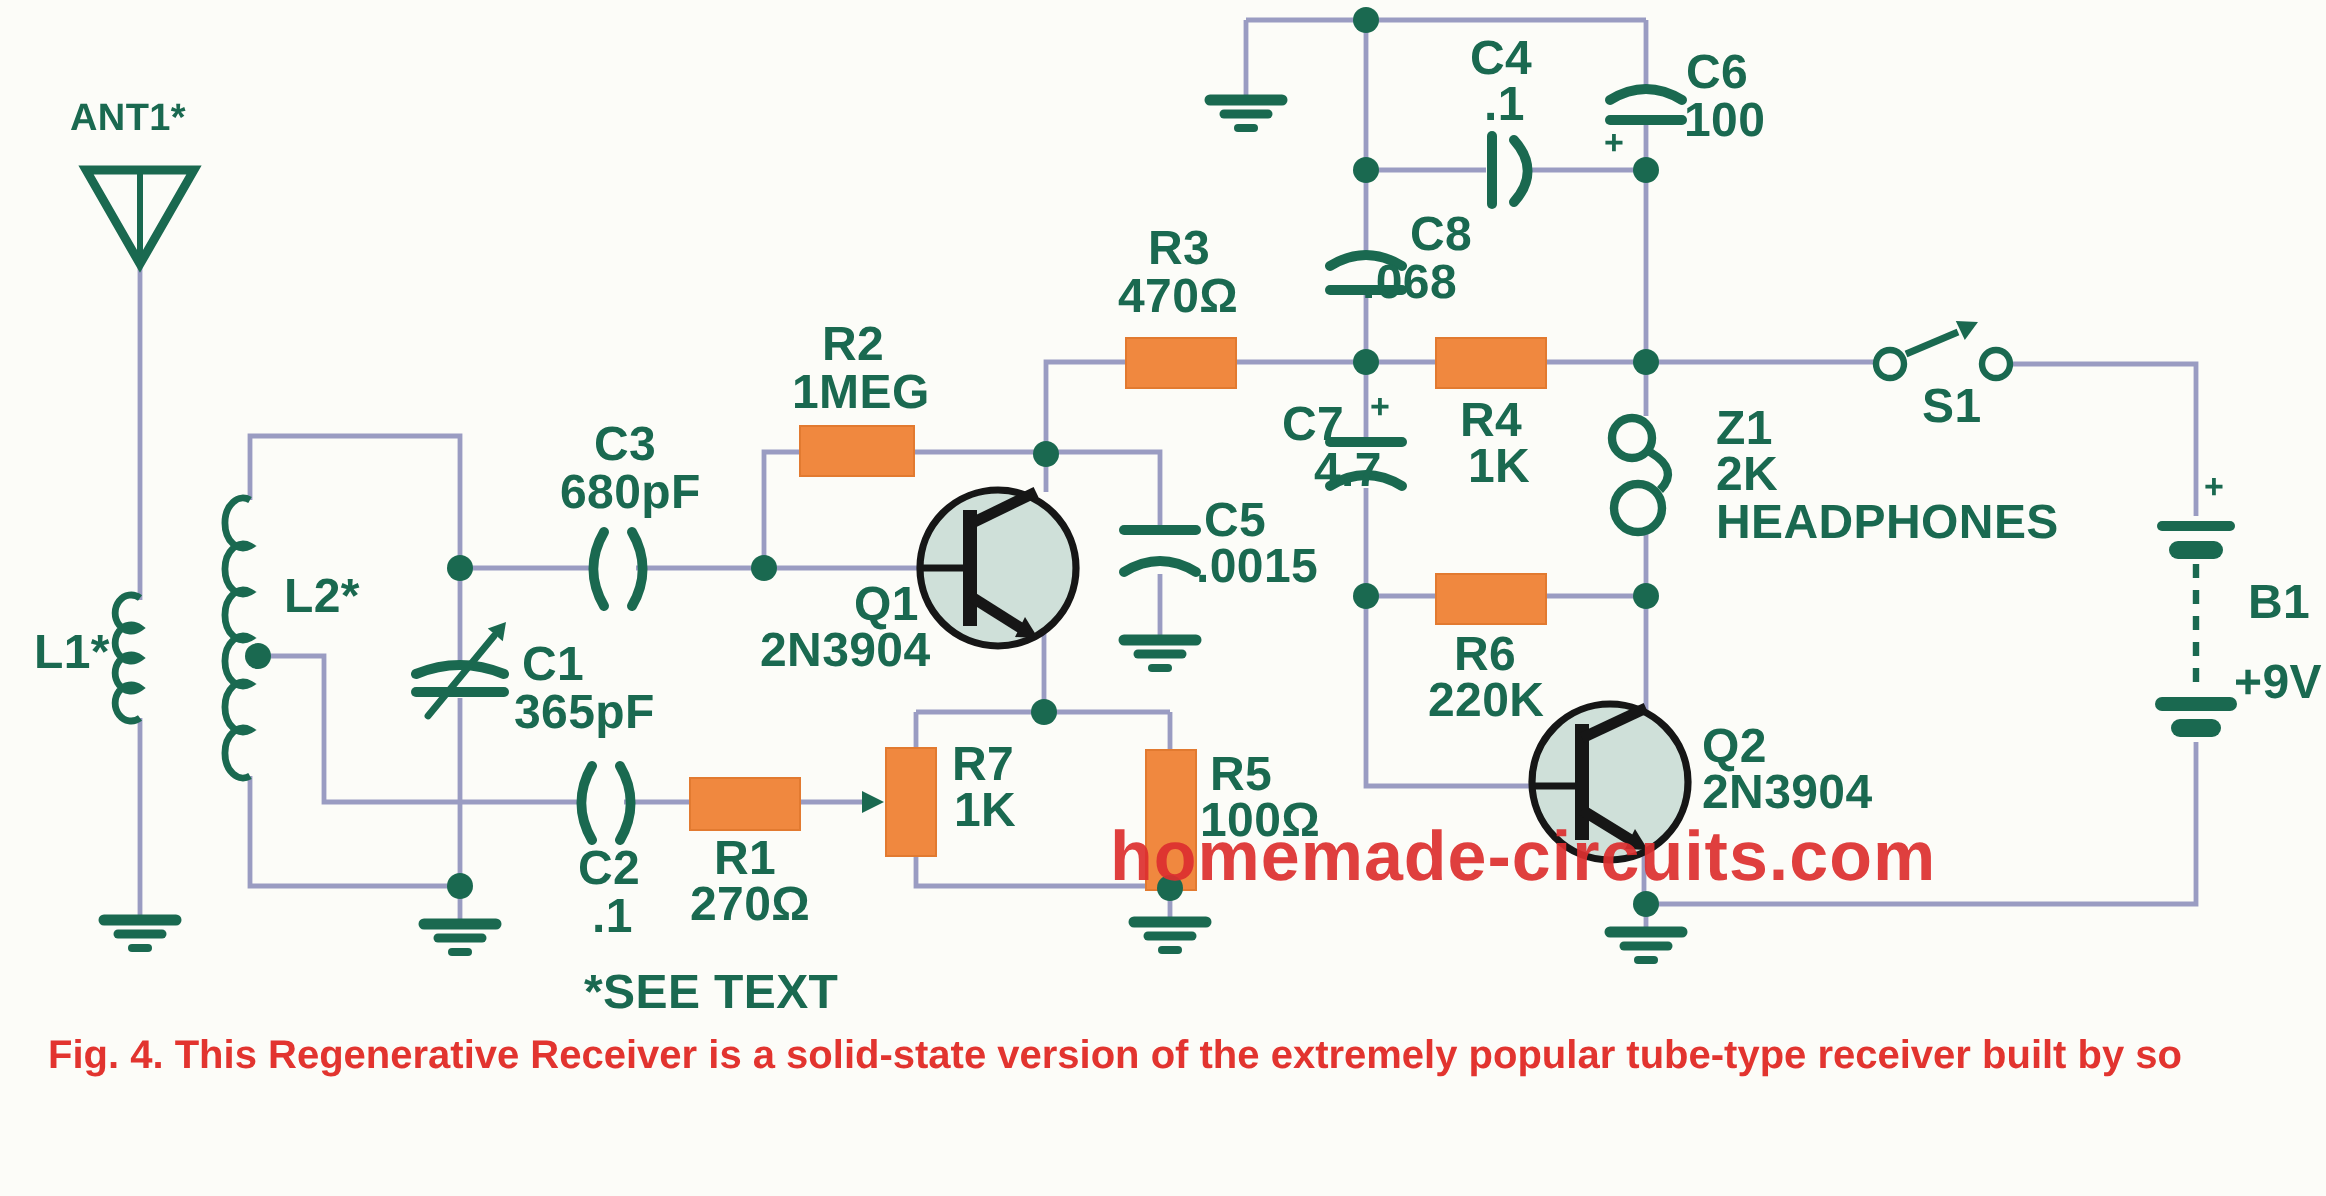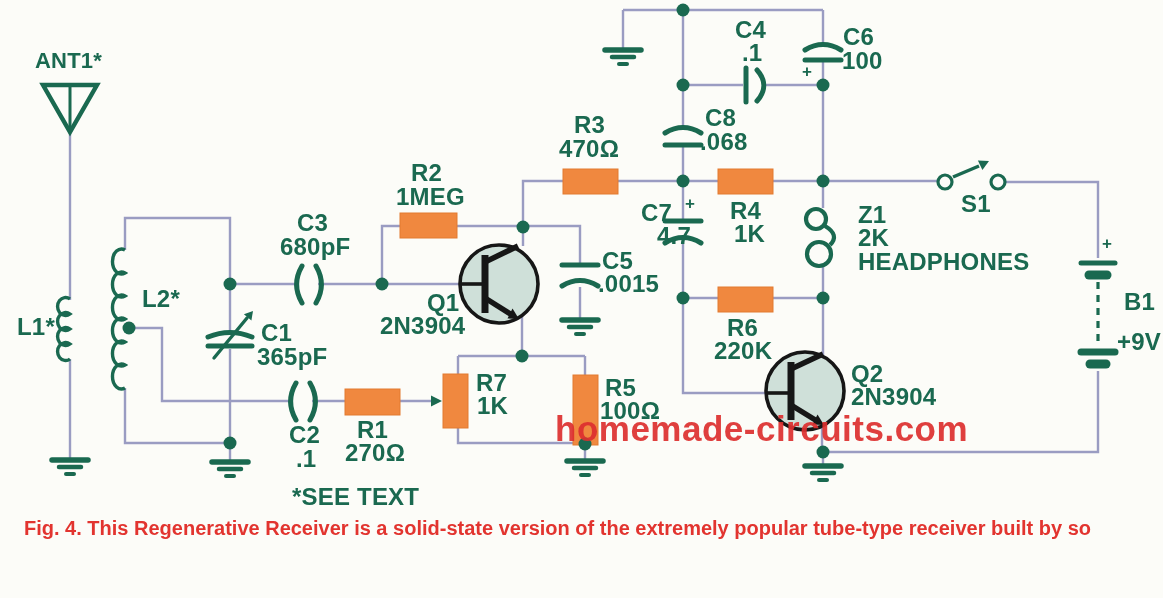--- a/index.html
+++ b/index.html
@@ -7,21 +7,21 @@
     position:relative;width:1163px;height:598px;overflow:hidden;
     background:#fcfcf8;
     font-family:"Liberation Sans","DejaVu Sans",sans-serif;
   }
   .stage svg{position:absolute;left:0;top:0;}
   .lbl{
     position:absolute;white-space:nowrap;
     font-weight:bold;font-size:24px;letter-spacing:.2px;
     color:#1a6950;line-height:1;
   }
-  .lbl.big{font-size:22px;}
+  .lbl.big{font-size:19px;}
   .lbl.plus{font-size:17px;}
   .watermark{
     position:absolute;left:555px;top:411px;
     font-weight:bold;font-size:35px;letter-spacing:.5px;
     color:#dd2f2f;opacity:.92;line-height:1;white-space:nowrap;
   }
   .caption{
     position:absolute;left:12px;top:516px;width:1155px;
     font-weight:bold;font-size:20px;line-height:24px;color:#e2342f;
   }
@@ -260,21 +260,21 @@
 <span class="lbl" style="left:602px;top:249px">C5</span>
 <span class="lbl" style="left:598px;top:272px">.0015</span>
 
 <span class="lbl" style="left:605px;top:376px">R5</span>
 <span class="lbl" style="left:600px;top:399px">100Ω</span>
 
 <span class="lbl" style="left:574px;top:113px">R3</span>
 <span class="lbl" style="left:559px;top:137px">470Ω</span>
 
 <span class="lbl" style="left:705px;top:106px">C8</span>
-<span class="lbl" style="left:700px;top:130px">.068</span>
+<span class="lbl" style="left:681px;top:130px">.068</span>
 
 <span class="lbl" style="left:641px;top:201px">C7</span>
 <span class="lbl" style="left:657px;top:224px">4.7</span>
 <span class="lbl plus" style="left:685px;top:195px">+</span>
 
 <span class="lbl" style="left:735px;top:18px">C4</span>
 <span class="lbl" style="left:742px;top:41px">.1</span>
 
 <span class="lbl" style="left:843px;top:25px">C6</span>
 <span class="lbl" style="left:842px;top:49px">100</span>

